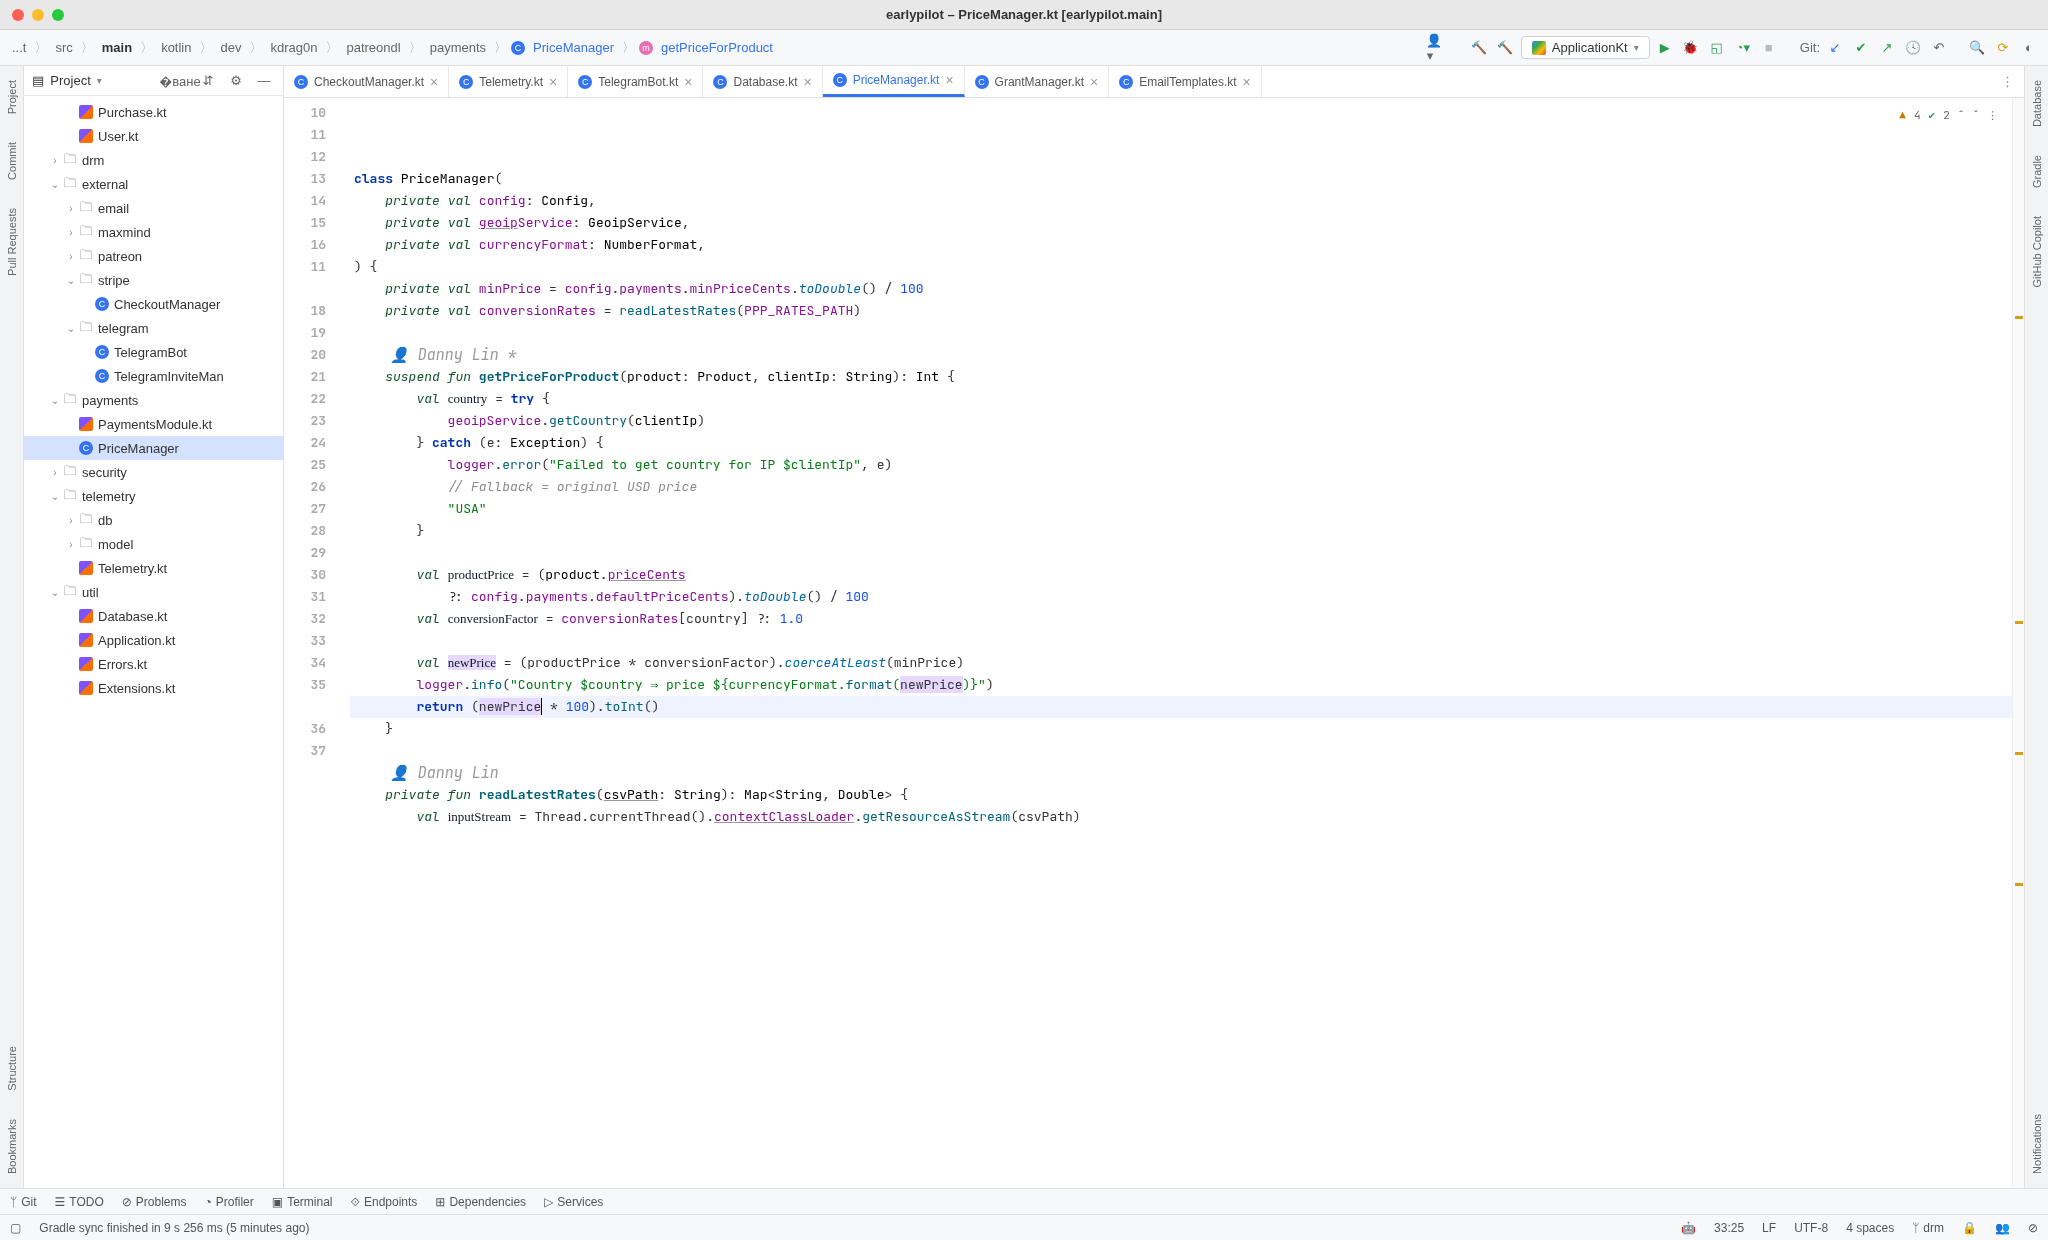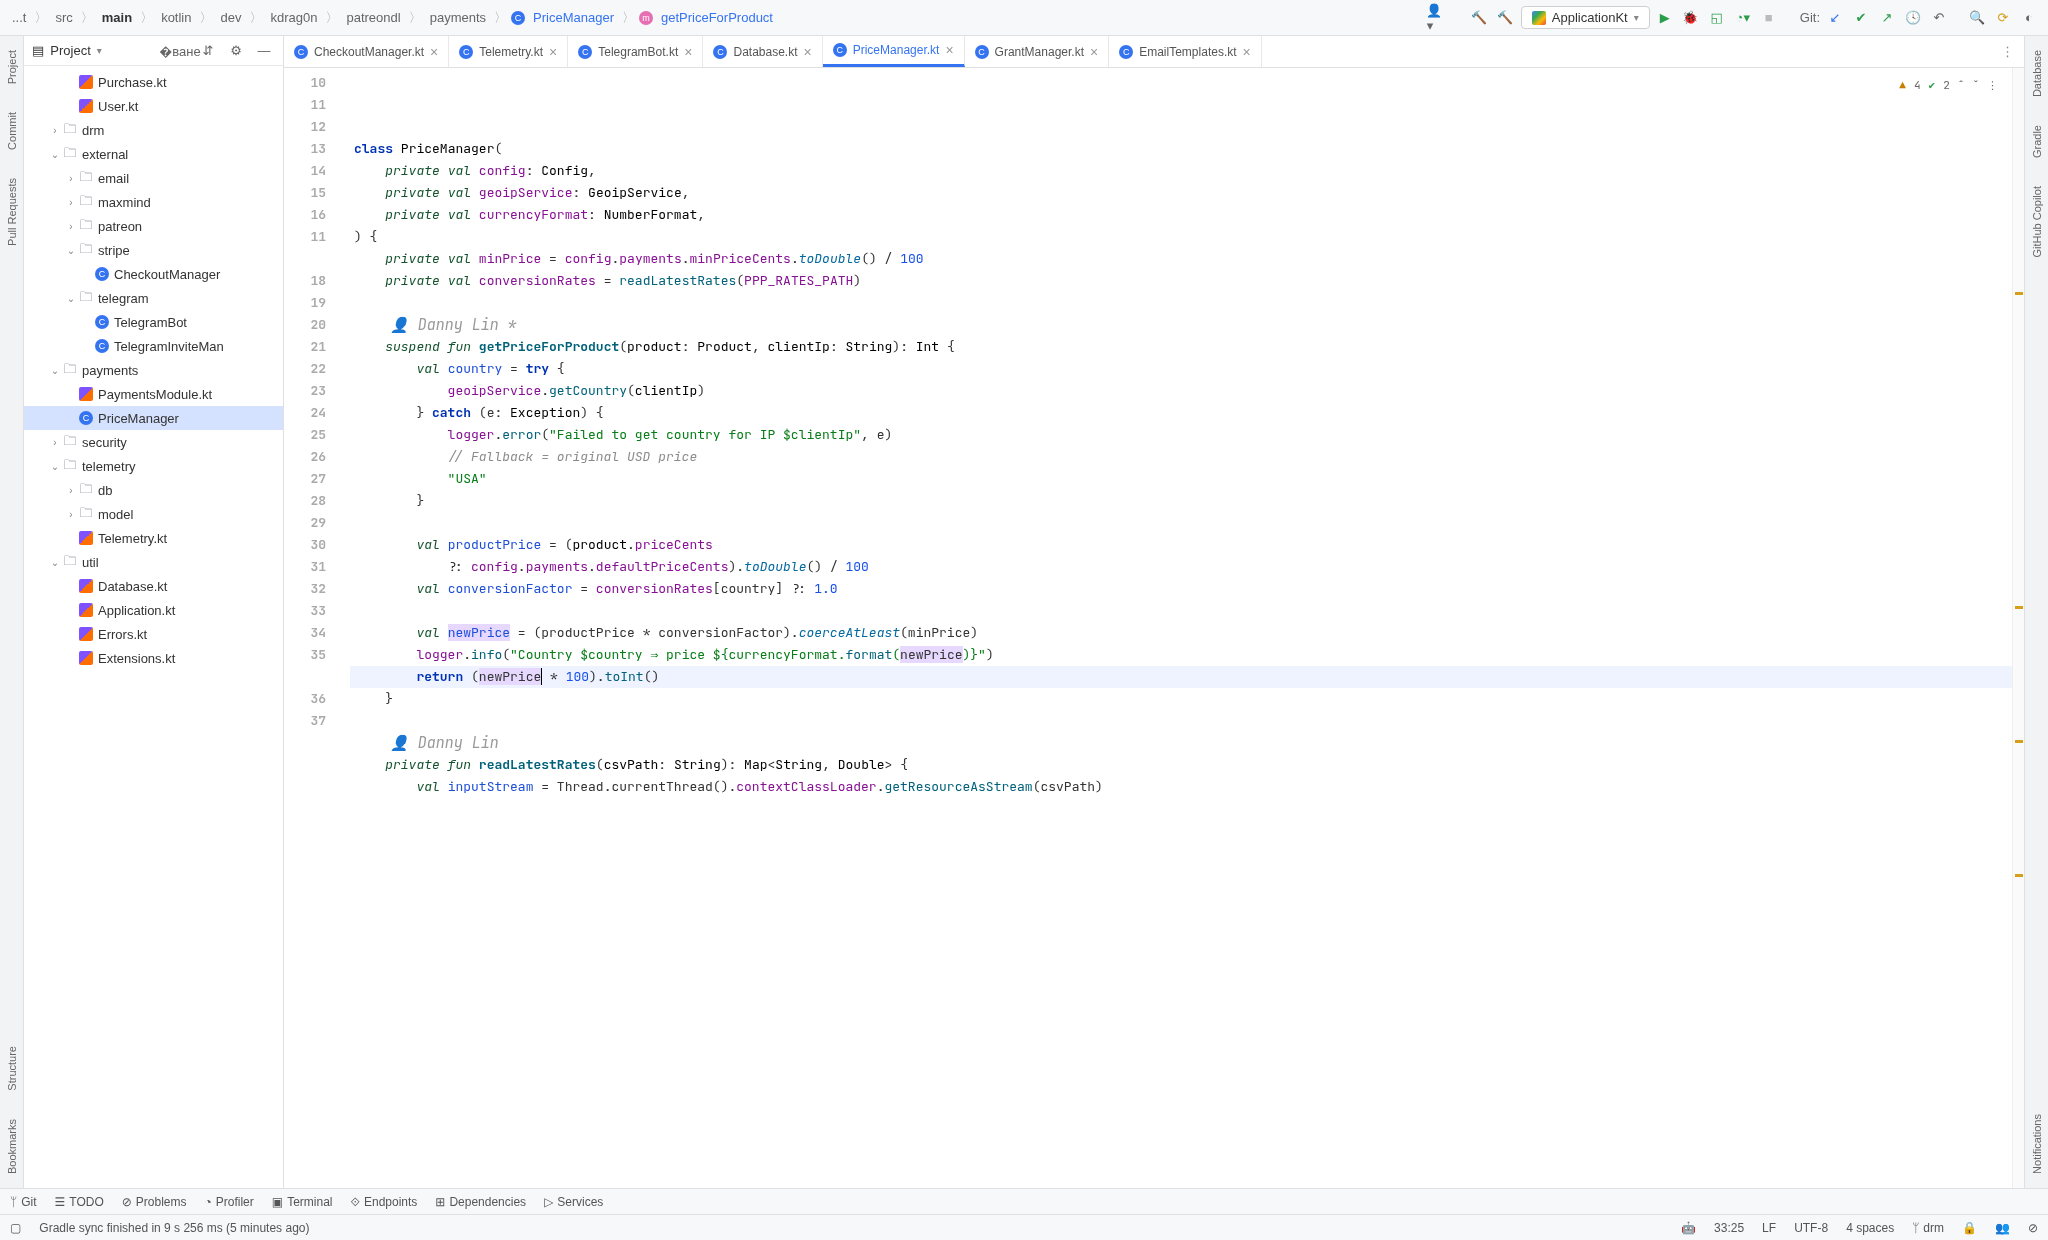--- a/index.html
+++ b/index.html
@@ -93,25 +93,25 @@
 
 .kw { color: #0033b3; font-weight: 600; }
 .kw-soft { color: #14532d; font-style: italic; }
 .type { color: #000; }
 .fn { color: #00627a; }
 .fn-decl { color: #00627a; font-weight: 600; }
 .str { color: #067d17; }
 .num { color: #1750eb; }
 .comment { color: #8c8c8c; font-style: italic; }
 .prop { color: #871094; }
-.ident { color: #1d4ed8; }
+.ident { color: #0f172a; font-family: Liberation Serif, serif; }
 .call-i { color: #0369a1; font-style: italic; }
 .param { color: #000; }
 .hl-word { background: #e6d8ff; }
-.underline { text-decoration-color: #999; }
+.underline { text-decoration: underline; text-decoration-color: #999; }
 
 .inspections { position: absolute; top: 6px; right: 14px; display: flex; gap: 8px; align-items: center; font-size: 11px; color: #666; }
 .badge-warn { color: #c77d00; } .badge-ok { color: #2a9d4a; }
 
 .mini-map { width: 12px; background: #fafafa; border-left: 1px solid #eee; position: relative; }
 .mark { position: absolute; left: 2px; width: 8px; height: 3px; }
 
 .bottom-bar {
   height: 26px; display: flex; align-items: center; padding: 0 10px; gap: 18px;
   background: #f7f8fa; border-top: 1px solid #e0e0e0; font-size: 12px; color: #555;
@@ -120,20 +120,28 @@
   height: 26px; display: flex; align-items: center; padding: 0 10px; gap: 18px;
   background: #f7f8fa; border-top: 1px solid #e0e0e0; font-size: 12px; color: #555;
 }
 .status-bar .sp { flex: 1; }
 .sb-item { display: flex; align-items: center; gap: 4px; cursor: pointer; }
 </style>
 </head>
 <body>
 
 <div class="window">
+  <div class="titlebar">
+    <div class="traffic">
+      <span class="tl-red"></span>
+      <span class="tl-yellow"></span>
+      <span class="tl-green"></span>
+    </div>
+    <div class="title">earlypilot – PriceManager.kt [earlypilot.main]</div>
+  </div>
 
   <div class="toolbar">
     <div class="breadcrumb">
       <span class="item">...t</span>
         <span class="sep">〉</span>
       <span class="item">src</span>
         <span class="sep">〉</span>
       <span class="item bold">main</span>
         <span class="sep">〉</span>
       <span class="item">kotlin</span>

